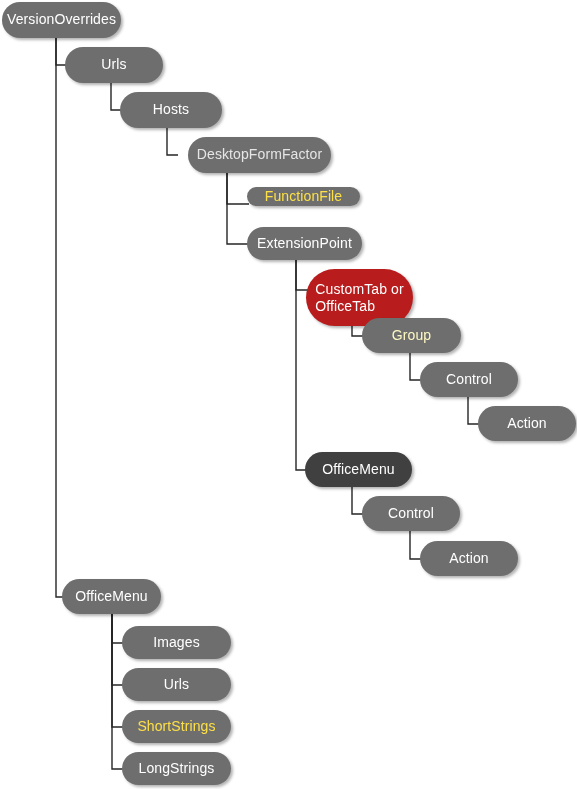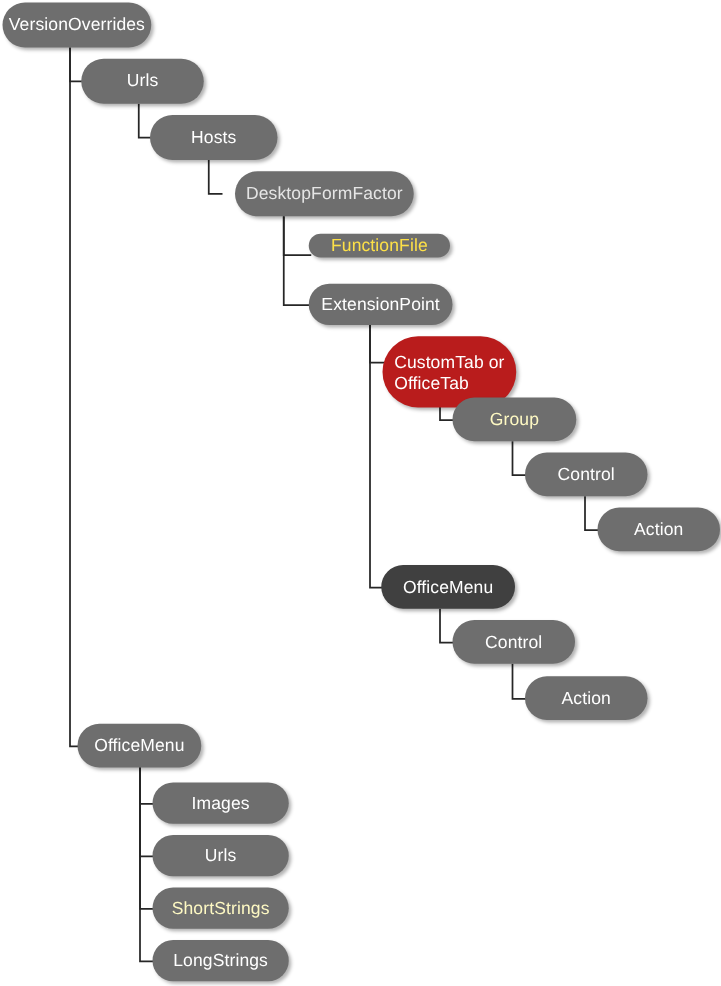--- a/index.html
+++ b/index.html
@@ -92,17 +92,17 @@
 OfficeTab</div>
       <div class="node" style="left: 362px; top: 318px; width: 99px; height: 35px; background: rgb(110, 110, 110); color: #fef9c3;">Group</div>
       <div class="node" style="left: 420px; top: 362px; width: 98px; height: 35px; background: rgb(110, 110, 110); color: rgb(255, 255, 255);">Control</div>
       <div class="node" style="left: 478px; top: 406px; width: 98px; height: 35px; background: rgb(110, 110, 110); color: rgb(255, 255, 255);">Action</div>
       <div class="node" style="left: 305px; top: 452px; width: 107px; height: 35px; background: #404040; color: rgb(255, 255, 255);">OfficeMenu</div>
       <div class="node" style="left: 362px; top: 496px; width: 98px; height: 35px; background: rgb(110, 110, 110); color: rgb(255, 255, 255);">Control</div>
       <div class="node" style="left: 420px; top: 541px; width: 98px; height: 35px; background: rgb(110, 110, 110); color: rgb(255, 255, 255);">Action</div>
       <div class="node" style="left: 62px; top: 579px; width: 99px; height: 35px; background: rgb(110, 110, 110); color: rgb(255, 255, 255);">OfficeMenu</div>
       <div class="node" style="left: 122px; top: 626px; width: 109px; height: 33px; background: rgb(110, 110, 110); color: rgb(255, 255, 255);">Images</div>
       <div class="node" style="left: 122px; top: 668px; width: 109px; height: 33px; background: rgb(110, 110, 110); color: rgb(255, 255, 255);">Urls</div>
-      <div class="node" style="left: 122px; top: 710px; width: 109px; height: 33px; background: rgb(110, 110, 110); color: #fef9c3;">ShortStrings</div>
+      <div class="node" style="left: 122px; top: 710px; width: 109px; height: 33px; background: rgb(110, 110, 110); color: #fde047;">ShortStrings</div>
       <div class="node" style="left: 122px; top: 752px; width: 109px; height: 33px; background: rgb(110, 110, 110); color: rgb(255, 255, 255);">LongStrings</div>
     </div>
 
 </div>
 
 </body></html>

